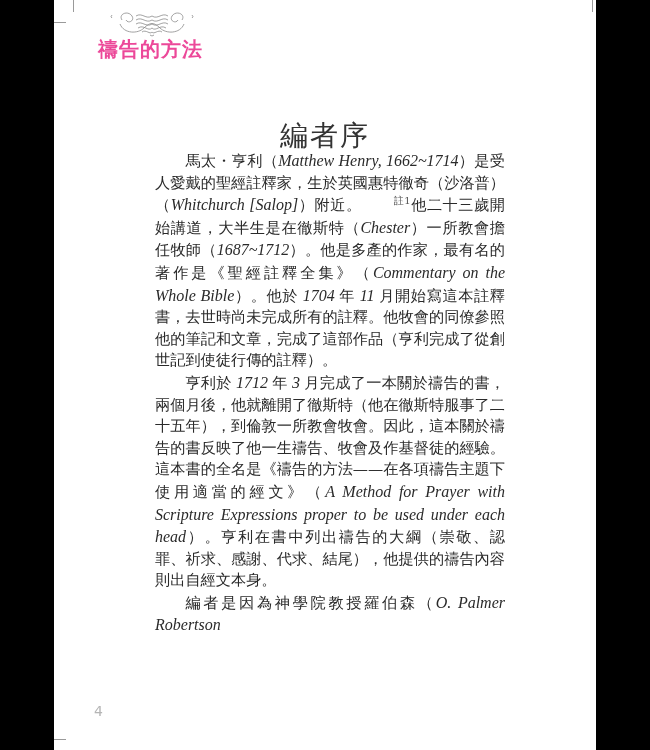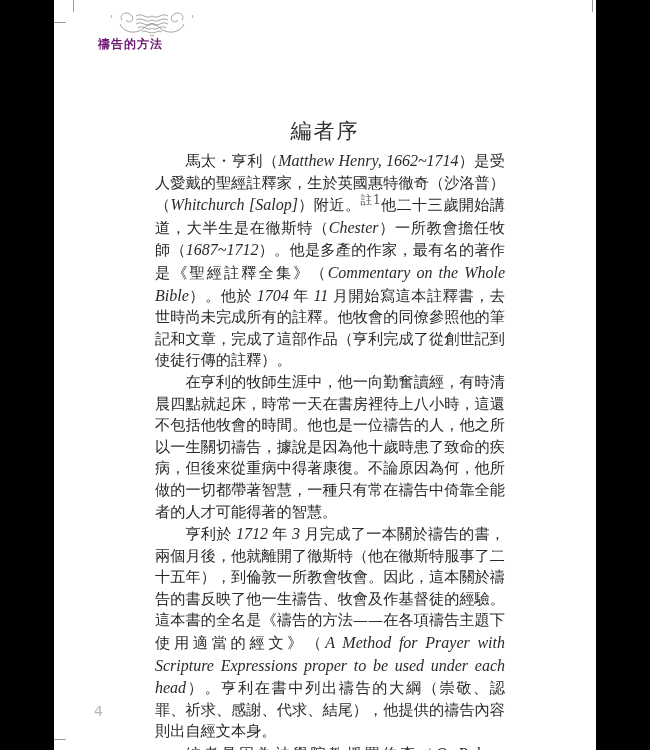--- a/index.html
+++ b/index.html
@@ -36,37 +36,37 @@
       text-align: center;
     }
     .ornament {
       display: block;
       margin: 0 auto;
       width: 92px;
       height: 30px;
     }
     .running-title {
       font-family: "DejaVu Serif", serif;
-      font-size: 12px;
+      font-size: 20px;
       font-weight: bold;
-      color: #701a75;
+      color: #ec4899;
       letter-spacing: 1px;
       margin-top: -2px;
       text-align: left;
       padding-left: 6px;
     }
 
     .chapter-title {
       position: absolute;
       left: 0;
       top: 117px;
       width: 100%;
       text-align: center;
       font-family: "DejaVu Sans", sans-serif;
-      font-size: 21px;
+      font-size: 28px;
       color: #333333;
       letter-spacing: 2px;
     }
 
     .body-text {
       position: absolute;
       left: 101px;
       top: 150px;
       width: 350px;
       font-family: "DejaVu Serif", serif;
@@ -84,24 +84,25 @@
       font-family: "Liberation Serif", serif;
       font-size: 16px;
       font-style: italic;
     }
     .latin-i {
       font-family: "Liberation Serif", serif;
       font-style: italic;
       font-size: 16px;
     }
     .fn {
-      font-size: 12px;
+      font-size: 10px;
       vertical-align: super;
       color: #555555;
       line-height: 0;
+      margin-left: 32px;
     }
 
     .page-number {
       position: absolute;
       left: 40px;
       top: 703px;
       font-family: "DejaVu Sans", sans-serif;
       font-size: 14px;
       color: #b5b5b5;
     }
@@ -131,19 +132,18 @@
         <path d="M44 27 q2 2 4 0"></path>
       </g>
     </svg>
     <div class="running-title">禱告的方法</div>
   </div>
 
   <div class="chapter-title">編者序</div>
 
   <div class="body-text" id="body-text">
       <p><span>馬太・亨利（</span><span class="latin">Matthew Henry, 1662~1714</span><span>）是受人愛戴的聖經註釋家，生於英國惠特徹奇（沙洛普）（</span><span class="latin">Whitchurch [Salop]</span><span>）附近。</span><span class="fn">註1</span><span>他二十三歲開始講道，大半生是在徹斯特（</span><span class="latin">Chester</span><span>）一所教會擔任牧師（</span><span class="latin">1687~1712</span><span>）。他是多產的作家，最有名的著作是《聖經註釋全集》（</span><span class="latin-i">Commentary on the Whole Bible</span><span>）。他於</span><span class="latin"> 1704 </span><span>年</span><span class="latin"> 11 </span><span>月開始寫這本註釋書，去世時尚未完成所有的註釋。他牧會的同僚參照他的筆記和文章，完成了這部作品（亨利完成了從創世記到使徒行傳的註釋）。</span></p>
-      <p><span>在亨利的牧師生涯中，他一向勤奮讀經，有時清晨四點就起床，時常一天在書房裡待上八小時，這還不包括他牧會的時間。他也是一位禱告的人，他之所以一生關切禱告，據說是因為他十歲時患了致命的疾病，但後來從重病中得著康復。不論原因為何，他所做的一切都帶著智慧，一種只有常在禱告中倚靠全能者的人才可能得著的智慧。</span></p>
       <p><span>亨利於</span><span class="latin"> 1712 </span><span>年</span><span class="latin"> 3 </span><span>月完成了一本關於禱告的書，兩個月後，他就離開了徹斯特（他在徹斯特服事了二十五年），到倫敦一所教會牧會。因此，這本關於禱告的書反映了他一生禱告、牧會及作基督徒的經驗。這本書的全名是《禱告的方法——在各項禱告主題下使用適當的經文》（</span><span class="latin-i">A Method for Prayer with Scripture Expressions proper to be used under each head</span><span>）。亨利在書中列出禱告的大綱（崇敬、認罪、祈求、感謝、代求、結尾），他提供的禱告內容則出自經文本身。</span></p>
       <p><span>編者是因為神學院教授羅伯森（</span><span class="latin">O. Palmer Robertson</span></p>
     </div>
 
   <div class="page-number">4</div>
 </div>
 
 </body></html>

